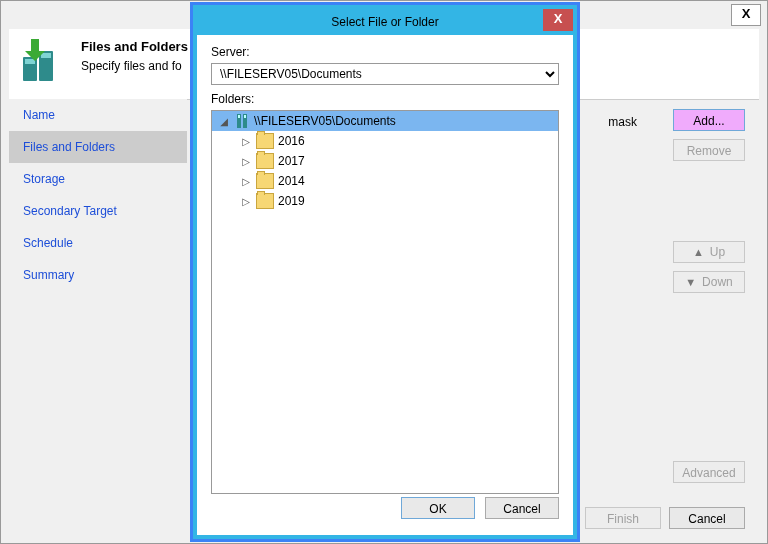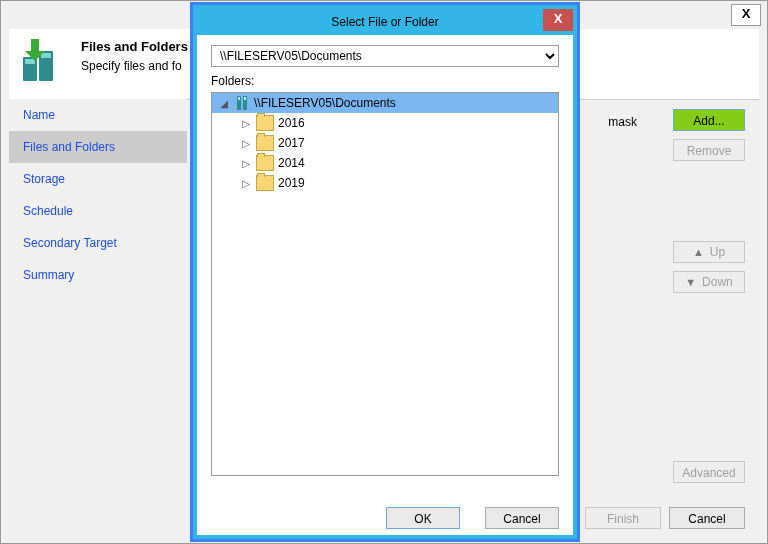--- a/index.html
+++ b/index.html
@@ -8,21 +8,21 @@
 .main-header{position:absolute;left:8px;top:28px;right:8px;height:70px;background:#fff;border-bottom:1px solid #ccc}
 .main-icon{position:absolute;left:8px;top:8px;width:48px;height:48px}
 .main-title{position:absolute;left:72px;top:10px;font-weight:bold;font-size:13px}
 .main-subtitle{position:absolute;left:72px;top:30px}
 .nav{position:absolute;left:8px;top:98px;width:178px;bottom:50px;background:#f0f0f0}
 .nav-item{height:32px;line-height:32px;padding-left:14px;color:#1d4ed8}
 .nav-item.active{background:#ccc}
 .right-buttons{position:absolute;right:22px;top:108px;width:72px}
 .btn{display:block;width:72px;height:22px;margin-bottom:8px;border:1px solid #aaa;background:#e9e9e9;text-align:center;line-height:20px;font-family:inherit;font-size:12px}
 .btn.disabled{color:#a0a0a0;background:#ededed;border-color:#c8c8c8}
-.btn.primary{border-color:#6fa8d8;background:#84cc16}
+.btn.primary{border-color:#6fa8d8;background:#f0abfc}
 .updown{position:absolute;right:22px;top:240px;width:72px}
 .updown .btn{display:flex;align-items:center;justify-content:center;gap:6px}
 .mask-lbl{position:absolute;right:130px;top:114px}
 .adv-btn{position:absolute;right:22px;bottom:52px;width:72px}
 .footer{position:absolute;right:22px;bottom:14px;display:flex;gap:8px}
 .footer .btn{width:76px;margin:0}
 .modal{position:absolute;left:190px;top:2px;width:384px;height:534px;background:#fff;border:3px solid #3b82f6;box-shadow:0 0 0 4px #33b5e5 inset}
 .modal-inner{position:absolute;left:4px;top:4px;right:4px;bottom:4px;background:#fff}
 .modal-titlebar{height:26px;background:#33b5e5;color:#000;text-align:center;line-height:26px;font-size:12px;position:relative}
 .modal-close{position:absolute;right:0;top:0;width:30px;height:22px;background:#c75050;color:#fff;text-align:center;line-height:20px;font-family:Arial;font-weight:bold;font-size:13px}
@@ -30,21 +30,21 @@
 .lbl{margin-bottom:4px}
 .server-select{width:100%;height:22px;border:1px solid #999;background:#fff;font-family:inherit;font-size:12px;padding-left:4px}
 .tree{border:1px solid #999;height:382px;margin-top:4px;background:#fff;overflow:auto}
 .tree-row{height:20px;display:flex;align-items:center;padding-left:6px}
 .tree-row.sel{background:#7bb6f0}
 .expander{width:12px;text-align:center;color:#555;font-size:10px}
 .srv-icon{width:16px;height:16px;margin:0 4px}
 .fld-icon{width:16px;height:14px;background:#f7d774;border:1px solid #caa63e;margin:0 4px;position:relative}
 .fld-icon:before{content:"";position:absolute;left:0;top:-3px;width:6px;height:3px;background:#f7d774;border:1px solid #caa63e;border-bottom:none}
 .child{padding-left:28px}
-.modal-footer{position:absolute;bottom:6px;right:14px;display:flex;gap:25px}
+.modal-footer{position:absolute;bottom:16px;right:14px;display:flex;gap:10px}
 .modal-footer .btn{width:74px;margin:0}
 .arrow{font-size:11px;color:#777}
 </style>
 </head>
 <body>
 
 <div class="main-window">
   <div class="main-close">X</div>
 
   <div class="main-header">
@@ -56,22 +56,22 @@
       <path d="M14 2 L14 14 L8 14 L18 24 L28 14 L22 14 L22 2 Z" fill="#3baa35"></path>
     </svg>
     <div class="main-title">Files and Folders</div>
     <div class="main-subtitle">Specify files and fo</div>
   </div>
 
   <div class="nav" id="nav">
       <div class="nav-item">Name</div>
       <div class="nav-item active">Files and Folders</div>
       <div class="nav-item">Storage</div>
+      <div class="nav-item">Secondary Target</div>
       <div class="nav-item">Schedule</div>
-      <div class="nav-item">Secondary Target</div>
       <div class="nav-item">Summary</div>
     </div>
 
   <div class="mask-lbl">mask</div>
 
   <div class="right-buttons">
     <button class="btn primary">Add...</button>
     <button class="btn disabled">Remove</button>
   </div>
 
@@ -94,20 +94,21 @@
   </div>
 </div>
 
 <div class="modal">
   <div class="modal-inner">
     <div class="modal-titlebar">
       <span>Select File or Folder</span>
       <div class="modal-close">X</div>
     </div>
     <div class="modal-body">
+      <div class="lbl">Server:</div>
       <select class="server-select">
         <option>\\FILESERV05\Documents</option>
       </select>
       <div class="lbl" style="margin-top:7px">Folders:</div>
       <div class="tree">
         <div class="tree-row sel">
           <span class="expander">◢</span>
           <svg class="srv-icon" viewBox="0 0 16 16">
             <rect x="3" y="1" width="4" height="14" fill="#2e8b8b"></rect>
               <rect x="9" y="1" width="4" height="14" fill="#2e8b8b"></rect>

